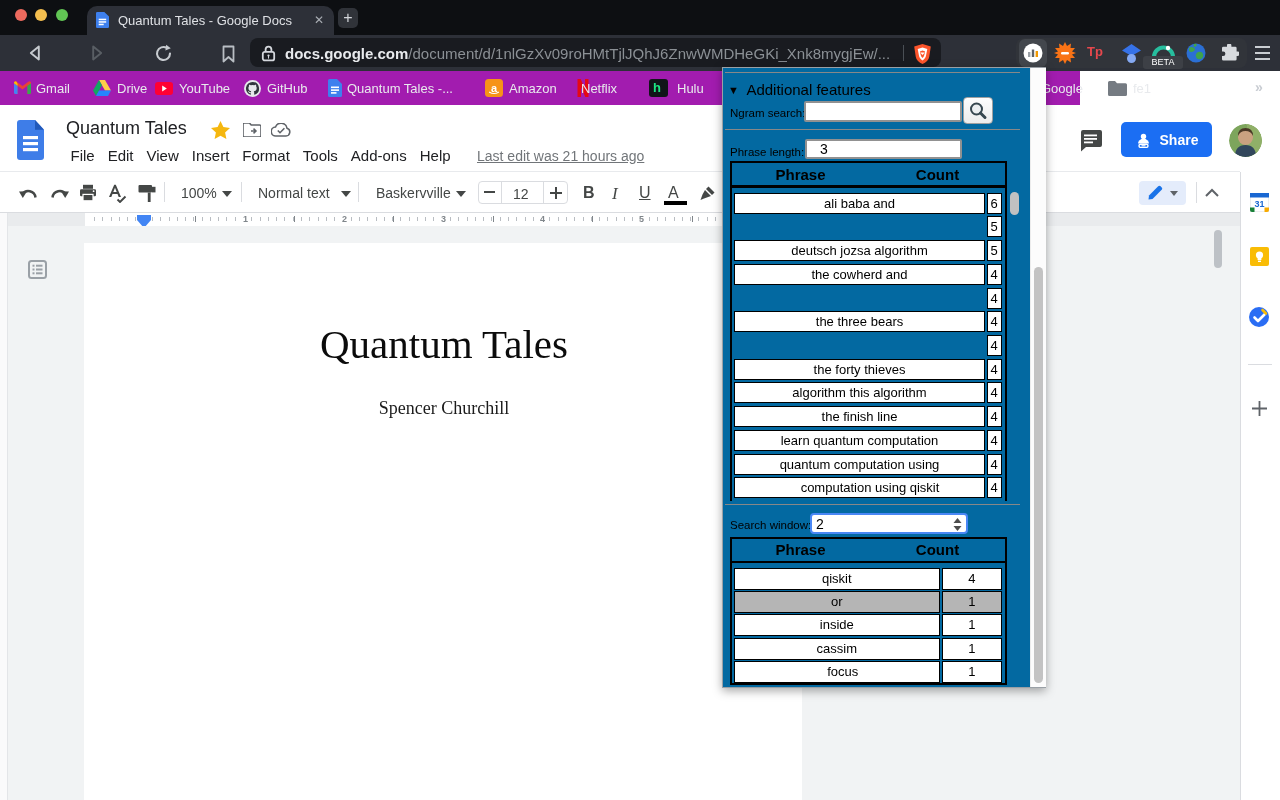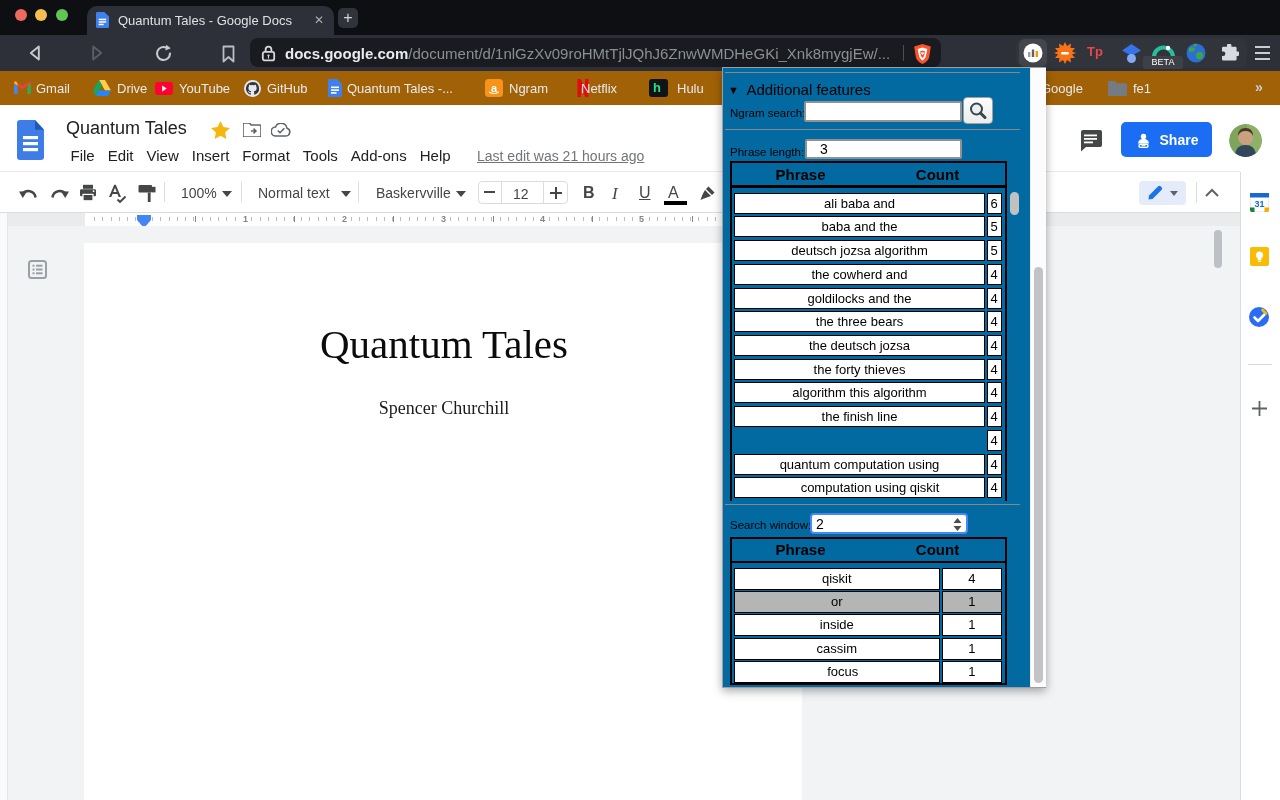--- a/index.html
+++ b/index.html
@@ -13,21 +13,21 @@
 #tab { left:87px; top:6px; width:247px; height:29px; background:#2d3038; border-radius:10px 10px 0 0; color:#dfe1e5; font-size:13px; }
 #tab .title { left:31px; top:7px; }
 #tab .x { left:227px; top:7px; color:#a9adb3; font-size:12px; }
 #newtab { left:338px; top:8px; width:20px; height:20px; background:#303339; border-radius:5px; color:#d3d6da; font-size:16px; text-align:center; line-height:19px; }
 #navrow { left:0; top:35px; width:1280px; height:36px; background:#2d3038; }
 #urlfield { left:250px; top:38px; width:691px; height:29px; background:#191b20; border-radius:8px; }
 #urltext { left:285px; top:45px; font-size:15px; color:#dadce0; white-space:nowrap; }
 #urltext .dim { color:#8b9095; }
 #extbox { left:1016px; top:38px; width:231px; height:30px; background:#31343a; border-radius:8px; }
 #extactive { left:1019px; top:39px; width:28px; height:28px; background:#43474d; border-radius:6px; }
-#bookmarks { left:0; top:71px; width:1280px; height:34px; background:#a16207; }
+#bookmarks { left:0; top:71px; width:1080px; height:34px; background:#a21caf; }
 .bmlbl { position:absolute; top:10px; color:#e8eaed; font-size:13px; line-height:15px; }
 
 
 #app { left:0; top:105px; width:1280px; height:695px; background:#fff; }
 #doctitle { left:66px; top:118px; font-size:18px; color:#202124; }
 #menus { left:64px; top:147px; display:flex; font-size:15px; color:#202124; }
 #menus span { padding:0 6.5px; }
 #lastedit { left:477px; top:148px; font-size:14px; color:#717579; text-decoration:underline; }
 #sharebtn { left:1121px; top:122px; width:91px; height:35px; background:#1b6ef3; border-radius:5px; color:#fff; font-size:14px; font-weight:700; display:flex; align-items:center; justify-content:center; gap:8px; }
 #avatar { left:1229px; top:124px; width:33px; height:33px; border-radius:50%; overflow:hidden; }
@@ -183,21 +183,21 @@
     <rect x="3" y="7.5" width="8" height="1.6" fill="#fff"></rect>
     <rect x="3" y="10.3" width="8" height="1.6" fill="#fff"></rect>
     <rect x="3" y="13.1" width="5.5" height="1.6" fill="#fff"></rect>
   </svg>
   <div class="abs bmlbl" style="left:347px;">Quantum Tales -...</div>
   <svg class="abs" style="left:485px;top:8px;" width="18" height="18" viewBox="0 0 18 18">
     <rect width="18" height="18" rx="3.5" fill="#f69318"></rect>
     <text x="9" y="12.5" font-size="11" font-weight="bold" fill="#fff" text-anchor="middle" font-family="Liberation Sans">a</text>
     <path d="M4.5 13.2 q4.5 2.6 9 0" fill="none" stroke="#fff" stroke-width="1.1" stroke-linecap="round"></path>
   </svg>
-  <div class="abs bmlbl" style="left:509px;">Ngram</div>
+  <div class="abs bmlbl" style="left:509px;">Amazon</div>
   <svg class="abs" style="left:577px;top:8px;" width="12" height="18" viewBox="0 0 12 18">
     <path d="M0.5 0 h3.2 L8 10 V0 h3.5 v18 h-3.2 L4 8 v10 H0.5 Z" fill="#e50914"></path>
   </svg>
   <div class="abs bmlbl" style="left:581px;">Netflix</div>
   <div class="abs" style="left:649px;top:8px;width:19px;height:18px;background:#101418;border-radius:3px;"></div>
   <div class="abs" style="left:653px;top:9px;color:#1ce783;font-weight:700;font-size:13px;">h</div>
   <div class="abs bmlbl" style="left:677px;">Hulu</div>
   <div class="abs bmlbl" style="left:1041px;">Google</div>
   <svg class="abs" style="left:1108px;top:10px;" width="19" height="15" viewBox="0 0 19 15">
     <path d="M1.5 0 h5.5 l2 2.2 h8.5 A1.5 1.5 0 0 1 19 3.7 V13.5 A1.5 1.5 0 0 1 17.5 15 h-16 A1.5 1.5 0 0 1 0 13.5 v-12 A1.5 1.5 0 0 1 1.5 0 Z" fill="#757b82"></path>
@@ -414,38 +414,36 @@
   <div class="abs plabel" style="left:7px;top:78px;">Phrase length:</div>
   <div class="abs pinput" style="left:82px;top:71px;width:157px;height:20px;line-height:17px;padding-left:13px;">3</div>
 
   <div class="abs" id="t1" style="left:6.5px;top:93px;width:290px;height:340px;overflow:hidden;">
     <div class="abs" style="left:0;top:0;width:277px;height:347px;border:2px solid #000;"></div>
     <div class="abs" style="left:2px;top:2px;width:273px;height:25px;border-bottom:3px solid #000;"></div>
     <div class="abs t1h" style="left:2px;top:5px;width:138px;">Phrase</div>
     <div class="abs t1h" style="left:139px;top:5px;width:138px;">Count</div>
     <div class="t1r p" style="top:31.5px;">ali baba and</div>
       <div class="t1r c" style="top:31.5px;">6</div>
-<div class="t1r p" style="top:55.2px;">baba and the</div>
       <div class="t1r c" style="top:55.2px;">5</div>
 <div class="t1r p" style="top:79.0px;">deutsch jozsa algorithm</div>
       <div class="t1r c" style="top:79.0px;">5</div>
 <div class="t1r p" style="top:102.7px;">the cowherd and</div>
       <div class="t1r c" style="top:102.7px;">4</div>
-<div class="t1r p" style="top:126.5px;">goldilocks and the</div>
       <div class="t1r c" style="top:126.5px;">4</div>
 <div class="t1r p" style="top:150.2px;">the three bears</div>
       <div class="t1r c" style="top:150.2px;">4</div>
-<div class="t1r p" style="top:173.9px;">the deutsch jozsa</div>
       <div class="t1r c" style="top:173.9px;">4</div>
 <div class="t1r p" style="top:197.7px;">the forty thieves</div>
       <div class="t1r c" style="top:197.7px;">4</div>
 <div class="t1r p" style="top:221.4px;">algorithm this algorithm</div>
       <div class="t1r c" style="top:221.4px;">4</div>
 <div class="t1r p" style="top:245.2px;">the finish line</div>
       <div class="t1r c" style="top:245.2px;">4</div>
+<div class="t1r p" style="top:268.9px;">learn quantum computation</div>
       <div class="t1r c" style="top:268.9px;">4</div>
 <div class="t1r p" style="top:292.6px;">quantum computation using</div>
       <div class="t1r c" style="top:292.6px;">4</div>
 <div class="t1r p" style="top:316.4px;padding-left:21px;">computation using qiskit</div>
       <div class="t1r c" style="top:316.4px;">4</div>
     <div class="abs" style="left:280px;top:31px;width:9px;height:23px;background:#c1c1c1;border-radius:5px;"></div>
   </div>
 
   <div class="abs" style="left:2px;top:436px;width:295px;height:0;border-top:1px solid #888;"></div>
   <div class="abs plabel" style="left:7px;top:451px;">Search window:</div>

